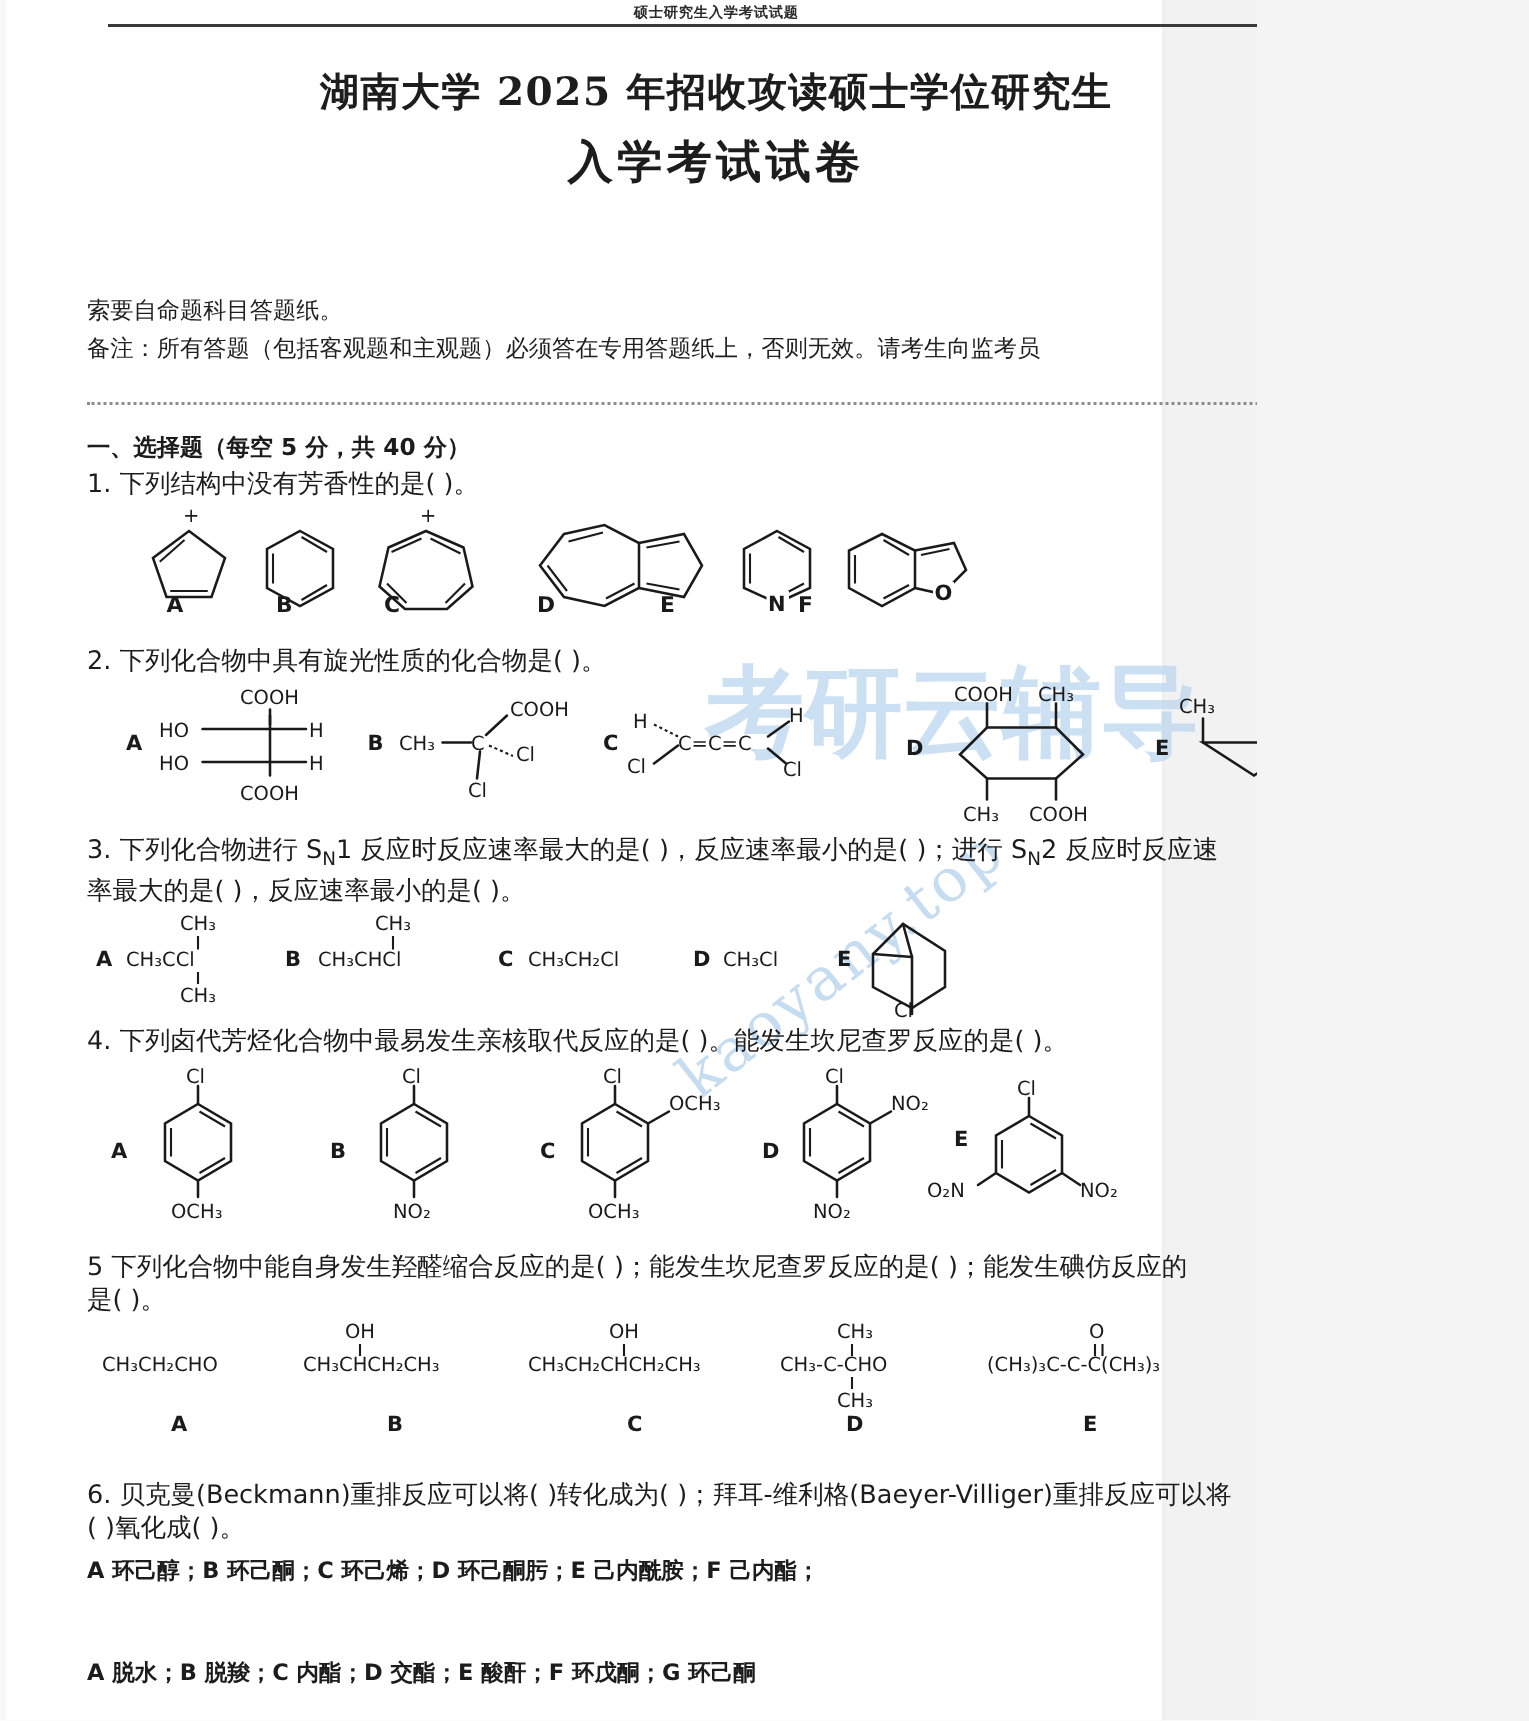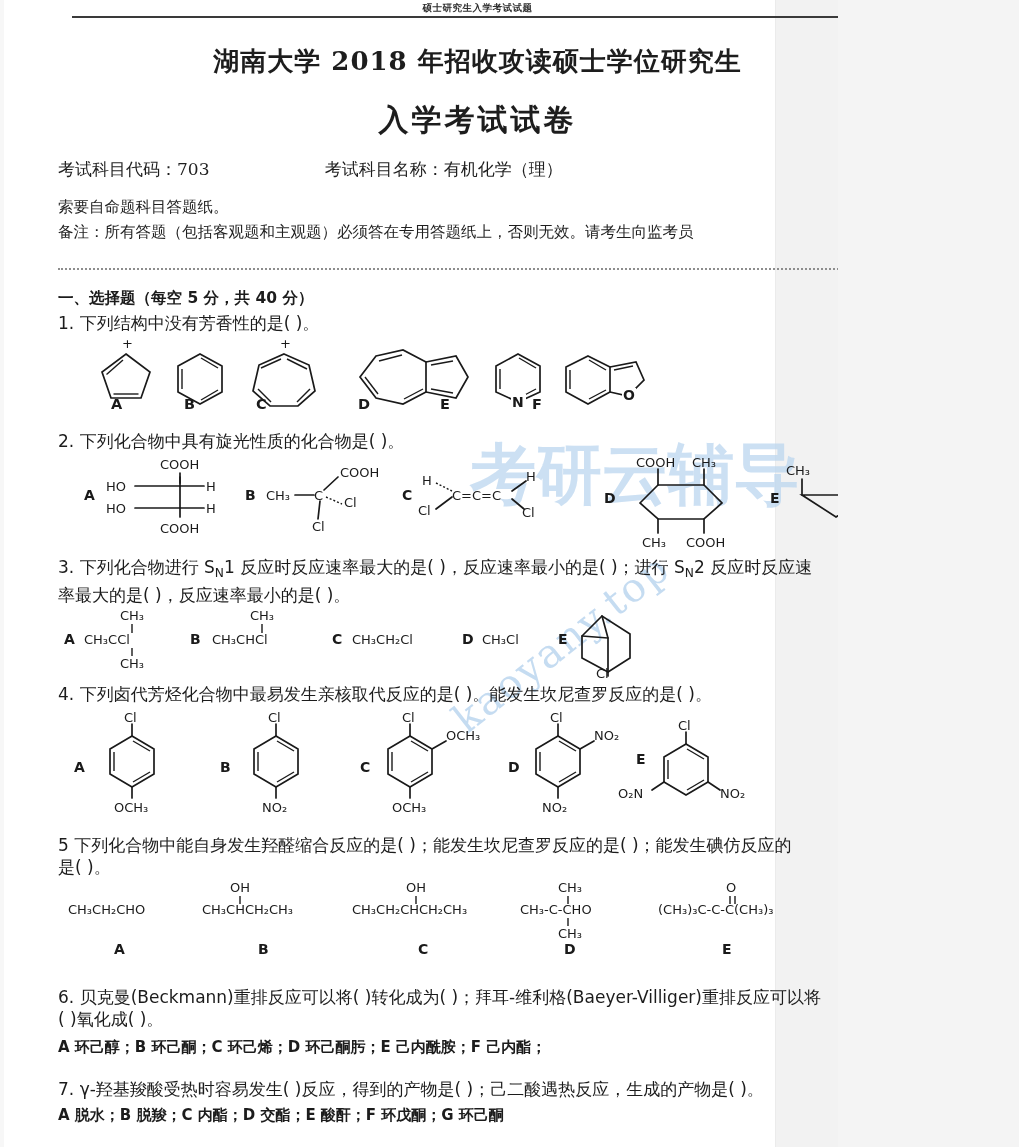--- a/index.html
+++ b/index.html
@@ -18,21 +18,21 @@
   }
   .edge-right{position:absolute;top:0;right:0;width:62px;height:100%;background:#f2f2f2;border-left:1px solid #ebebeb;}
   .edge-left{position:absolute;top:0;left:0;width:4px;height:100%;background:#f7f7f7;}
 
   
   .runhead{position:absolute;top:2px;left:0;width:955px;text-align:center;font-size:9.5px;font-weight:bold;color:#2c2c2c;letter-spacing:.5px;font-family:"DejaVu Sans",sans-serif;}
   .rule{position:absolute;top:16px;left:72px;width:826px;height:0;border-top:2px solid #3a3a3a;}
 
   
   .title1{position:absolute;top:44px;left:0;width:955px;text-align:center;font-size:26px;font-weight:bold;color:#1d1d1d;font-family:"DejaVu Serif","Liberation Serif",serif;letter-spacing:1px;}
-  .title2{position:absolute;top:100px;left:0;width:955px;text-align:center;font-size:30px;font-weight:bold;color:#1d1d1d;font-family:"DejaVu Serif","Liberation Serif",serif;letter-spacing:3px;}
+  .title2{position:absolute;top:88px;left:0;width:955px;text-align:center;font-size:30px;font-weight:bold;color:#1d1d1d;font-family:"DejaVu Serif","Liberation Serif",serif;letter-spacing:3px;}
 
   .subjline{position:absolute;top:158px;left:58px;width:880px;font-size:17px;color:#1f1f1f;font-family:"DejaVu Serif","Liberation Serif",serif;}
   .subjline .code{display:inline-block;}
   .subjline .name{display:inline-block;margin-left:110px;}
 
   .note{position:absolute;top:195px;left:58px;width:880px;font-size:15.5px;line-height:25px;color:#1f1f1f;font-family:"DejaVu Serif","Liberation Serif",serif;}
 
   .dotsep{position:absolute;top:268px;left:58px;width:800px;height:0;border-top:2px dotted #8d8d8d;}
 
   
@@ -59,27 +59,23 @@
 </head>
 <body>
 
 <div class="page">
   <div class="edge-left"></div>
   <div class="edge-right"></div>
 
   <div class="runhead">硕士研究生入学考试试题</div>
   <div class="rule"></div>
 
-  <div class="title1">湖南大学 2018 年招收攻读硕士学位研究生</div>
+  <div class="title1">湖南大学 2025 年招收攻读硕士学位研究生</div>
   <div class="title2">入学考试试卷</div>
 
-  <div class="subjline">
-    <span class="code">考试科目代码：703</span>
-    <span class="name">考试科目名称：有机化学（理）</span>
-  </div>
 
   <div class="note">
     <div>索要自命题科目答题纸。</div>
     <div>备注：所有答题（包括客观题和主观题）必须答在专用答题纸上，否则无效。请考生向监考员</div>
   </div>
 
   <div class="dotsep"></div>
 
   <div class="wm wm-cjk" style="top:430px;left:470px;">考研云辅导</div>
   <div class="wm wm-latin" style="top:620px;left:430px;">kaoyany.top</div>
@@ -396,20 +392,14 @@
 
   <div class="qtext q" style="top:986px;left:58px;width:880px;">
     <div>
       <span>6.</span>
       <span>贝克曼(Beckmann)重排反应可以将(        )转化成为(        )；拜耳-维利格(Baeyer-Villiger)重排反应可以将</span>
     </div>
     <div>(        )氧化成(        )。</div>
   </div>
   <div class="qtext opts" style="top:1036px;left:58px;">A 环己醇；B 环己酮；C 环己烯；D 环己酮肟；E 己内酰胺；F 己内酯；</div>
 
-  <div class="qtext q" style="top:1078px;left:58px;width:880px;">
-    <div>
-      <span>7.</span>
-      <span>γ-羟基羧酸受热时容易发生(        )反应，得到的产物是(        )；己二酸遇热反应，生成的产物是(        )。</span>
-    </div>
-  </div>
   <div class="qtext opts" style="top:1104px;left:58px;">A 脱水；B 脱羧；C 内酯；D 交酯；E 酸酐；F 环戊酮；G 环己酮</div>
 </div>
 
 </body></html>

